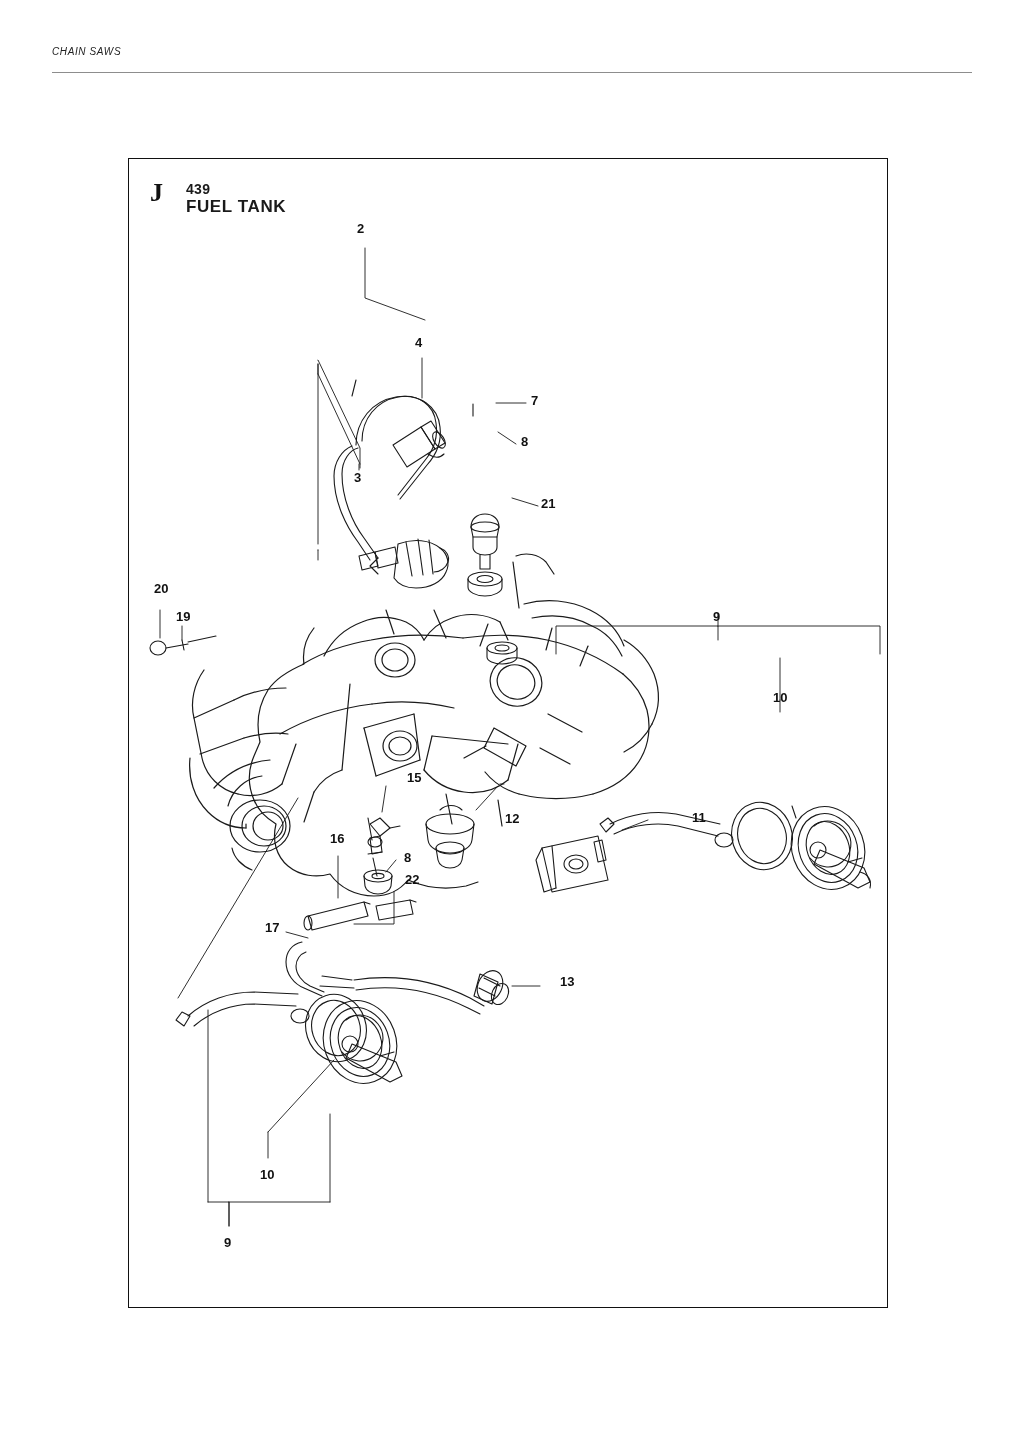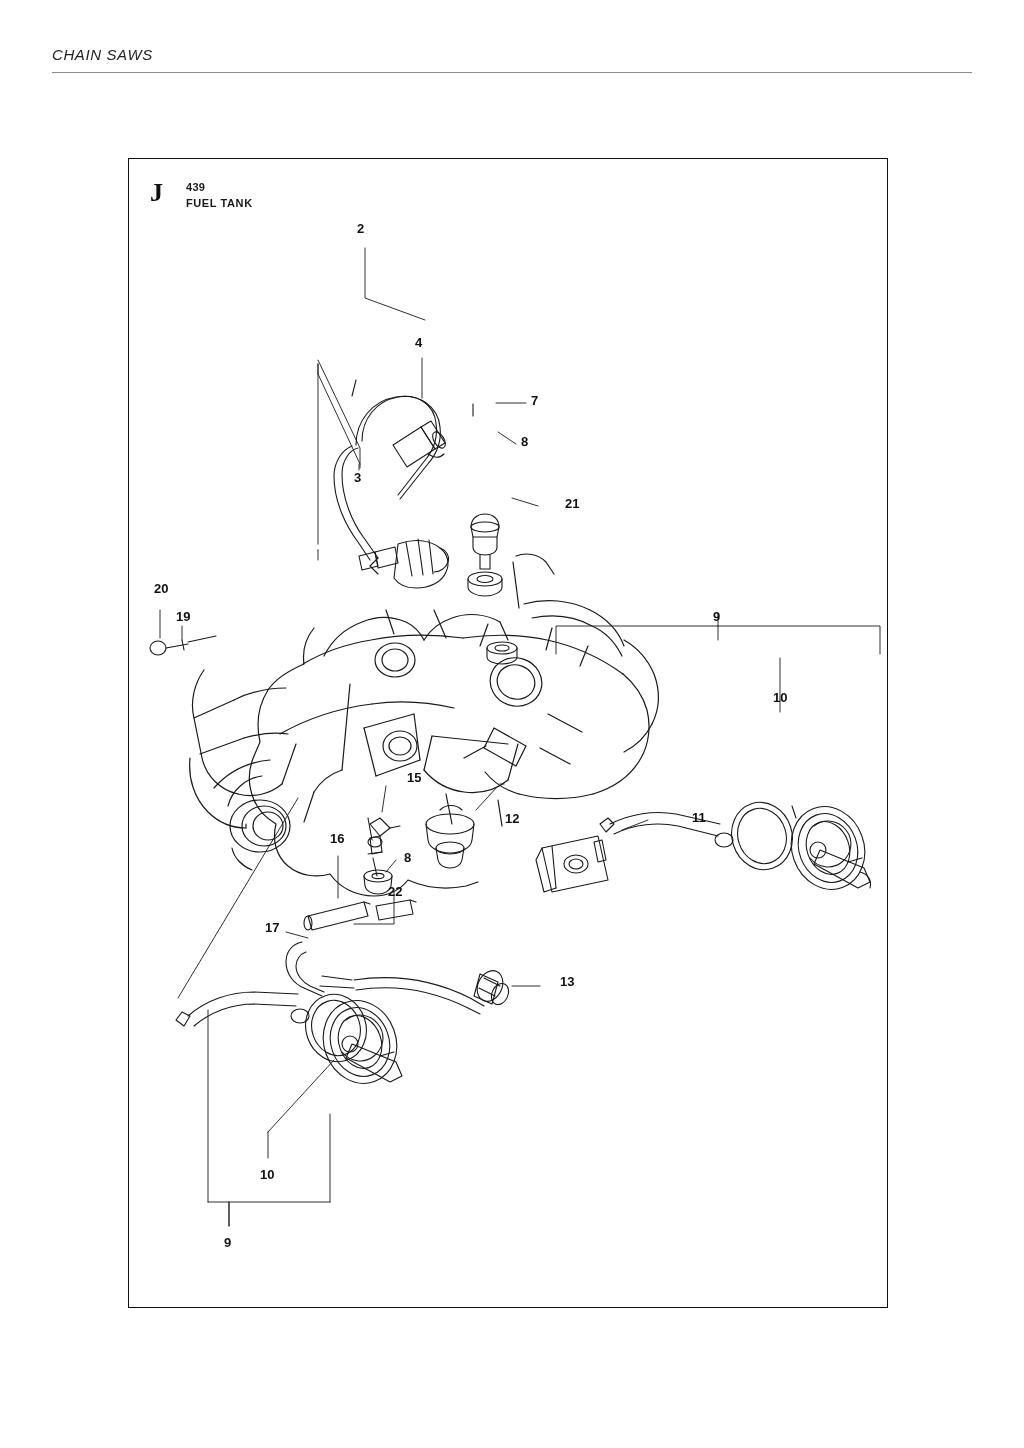--- a/index.html
+++ b/index.html
@@ -22,21 +22,21 @@
     height: 1448px;
   }
   
   .page-header {
     position: absolute;
     left: 52px;
     top: 46px;
     width: 920px;
   }
   .header-title {
-    font-size: 15px;
+    font-size: 10px;
     letter-spacing: 0.6px;
     font-style: italic;
     color: #222;
     font-family: "Liberation Sans", sans-serif;
   }
   .header-rule {
     position: absolute;
     left: 0;
     top: 26px;
     width: 920px;
@@ -60,29 +60,29 @@
     top: 178px;
     font-size: 26px;
     font-weight: bold;
     font-family: "Liberation Serif", serif;
     color: #111;
   }
   .plate-model {
     position: absolute;
     left: 186px;
     top: 181px;
-    font-size: 11px;
+    font-size: 14px;
     font-weight: bold;
     letter-spacing: 0.3px;
   }
   .plate-name {
     position: absolute;
     left: 186px;
     top: 197px;
-    font-size: 11px;
+    font-size: 17px;
     font-weight: bold;
     letter-spacing: 0.6px;
   }
   
   .callout {
     position: absolute;
     font-size: 13px;
     font-weight: bold;
     color: #111;
     font-family: "Liberation Sans", sans-serif;
@@ -404,29 +404,29 @@
         <path d="M170 640 l-120,200"></path>
       </g>
     </g>
   </svg>
 
   <div class="callout" style="left:357px; top:222px;">2</div>
   <div class="callout" style="left:415px; top:336px;">4</div>
   <div class="callout" style="left:531px; top:394px;">7</div>
   <div class="callout" style="left:521px; top:435px;">8</div>
   <div class="callout" style="left:354px; top:471px;">3</div>
-  <div class="callout" style="left:541px; top:497px;margin-left:24px;">21</div>
+  <div class="callout" style="left:541px; top:497px;">21</div>
   <div class="callout" style="left:154px; top:582px;text-align:right;">20</div>
   <div class="callout" style="left:176px; top:598px;margin-top:12px;">19</div>
   <div class="callout" style="left:713px; top:610px;">9</div>
   <div class="callout" style="left:773px; top:691px;">10</div>
   <div class="callout" style="left:371px; top:771px;margin-left:36px;">15</div>
   <div class="callout" style="left:505px; top:812px;">12</div>
   <div class="callout" style="left:692px; top:811px;">11</div>
   <div class="callout" style="left:330px; top:832px;">16</div>
   <div class="callout" style="left:404px; top:851px;">8</div>
-  <div class="callout" style="left:388px; top:873px;margin-top:12px;">22</div>
+  <div class="callout" style="left:405px; top:873px;">22</div>
   <div class="callout" style="left:265px; top:921px;">17</div>
   <div class="callout" style="left:560px; top:975px;">13</div>
   <div class="callout" style="left:260px; top:1168px;">10</div>
   <div class="callout" style="left:224px; top:1236px;">9</div>
 
 </div>
 
 </body></html>

